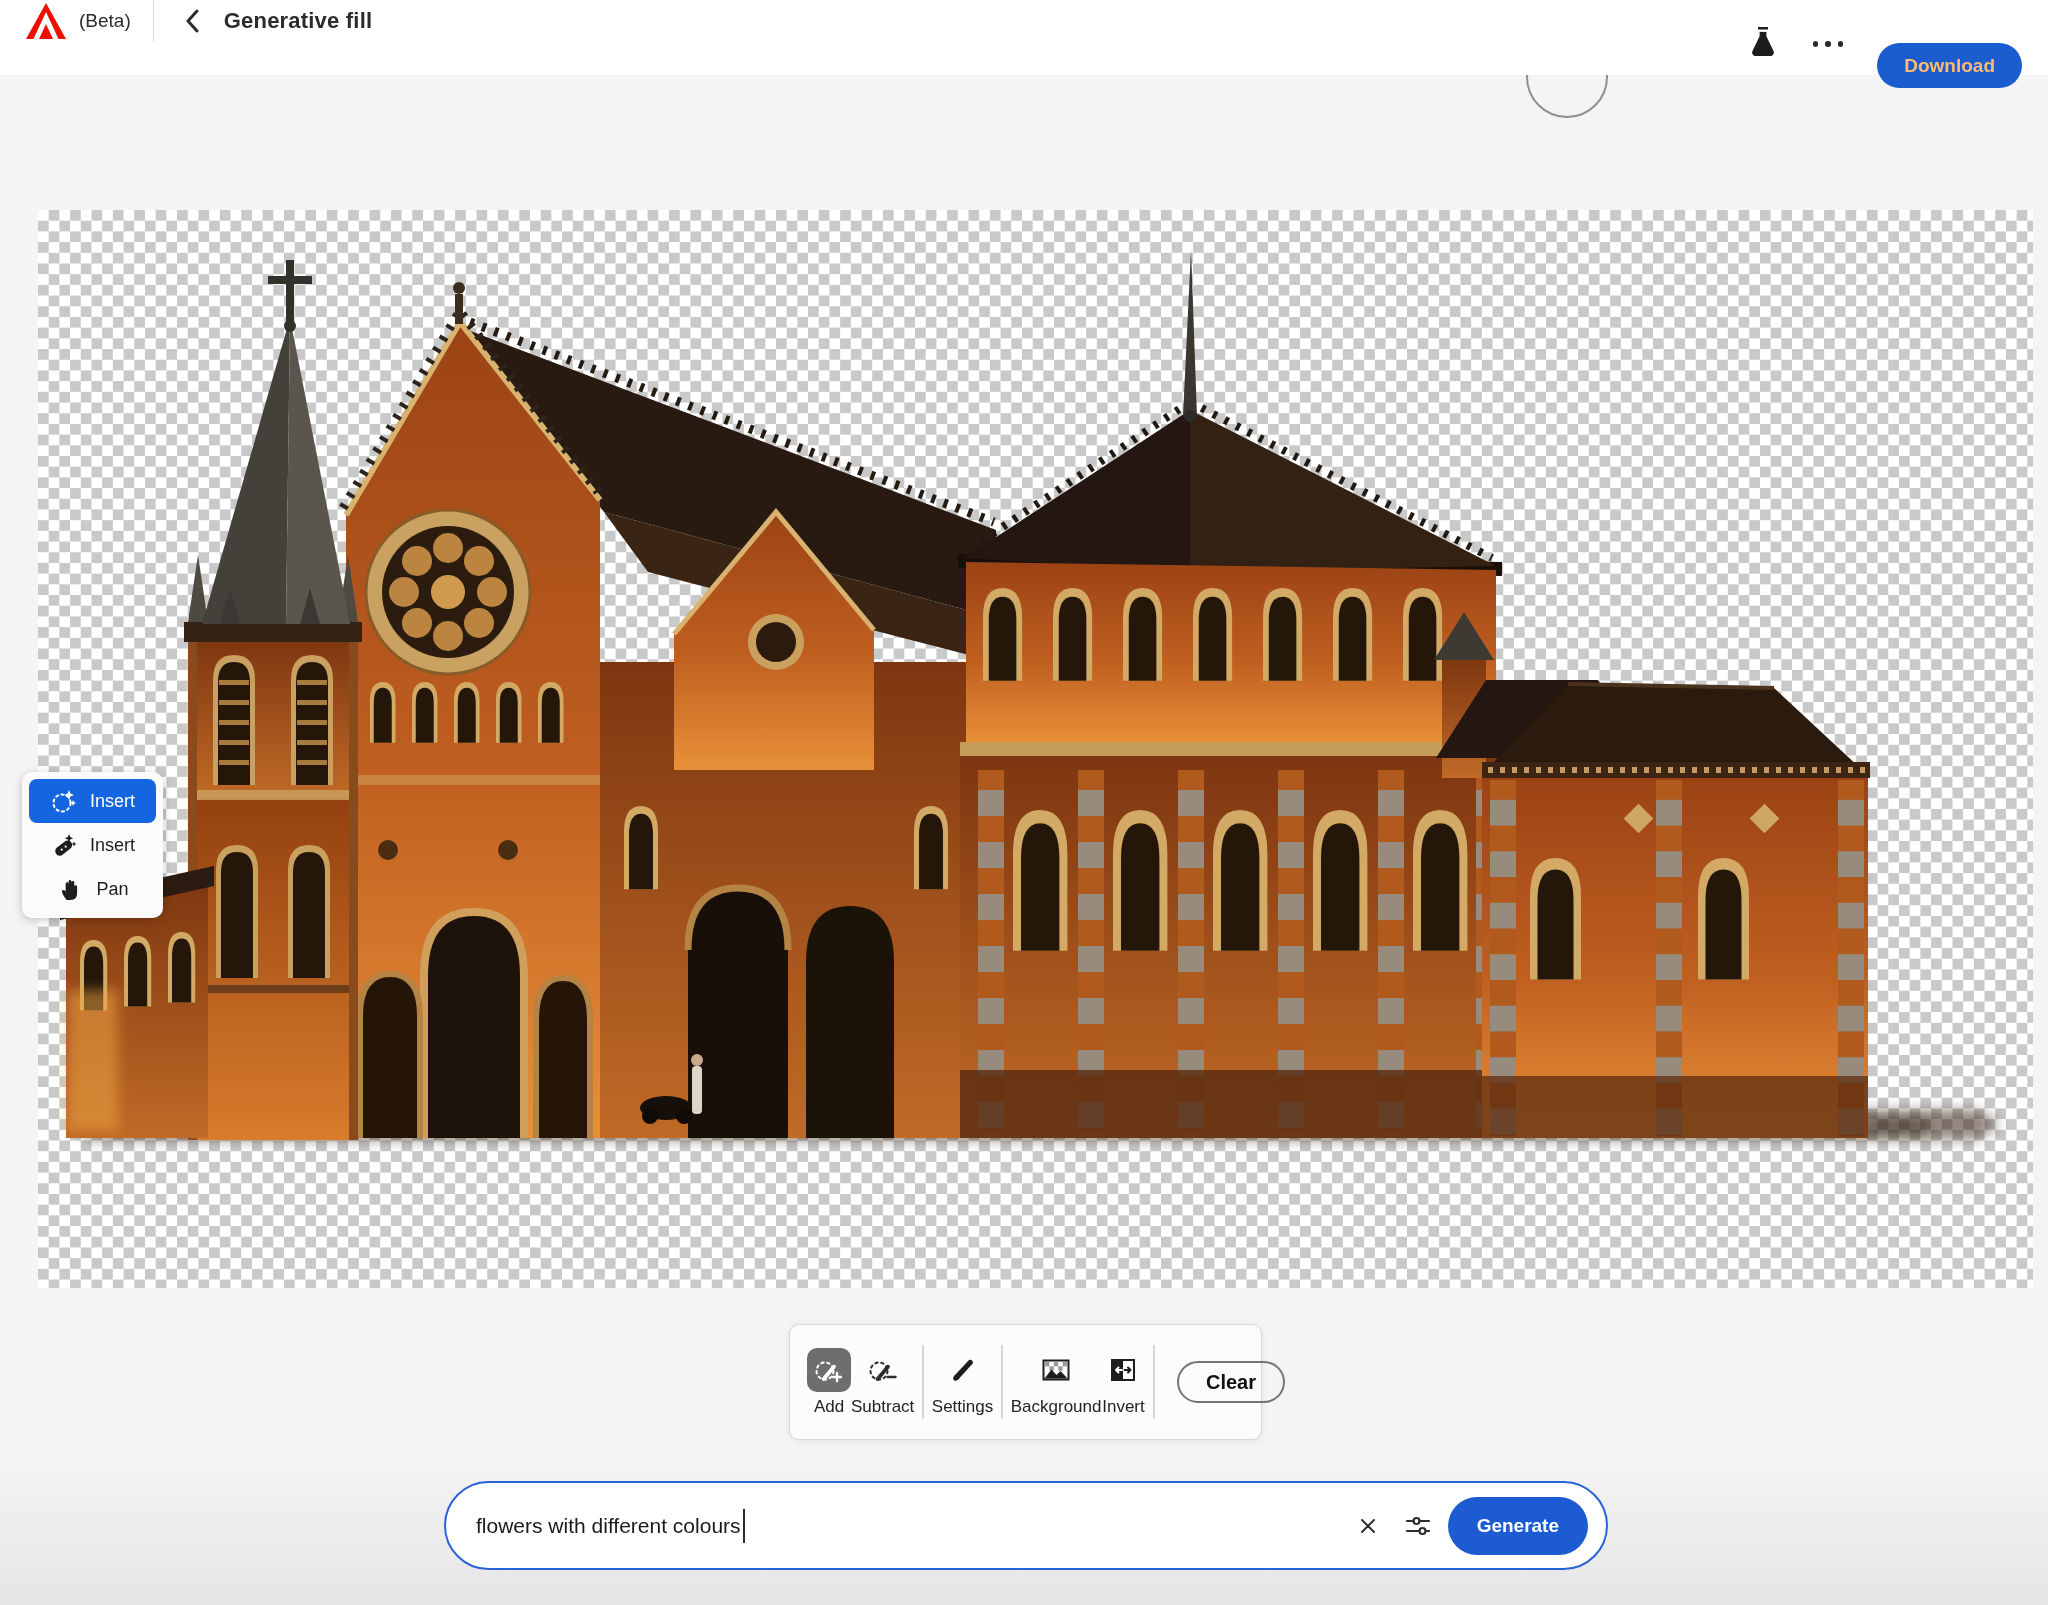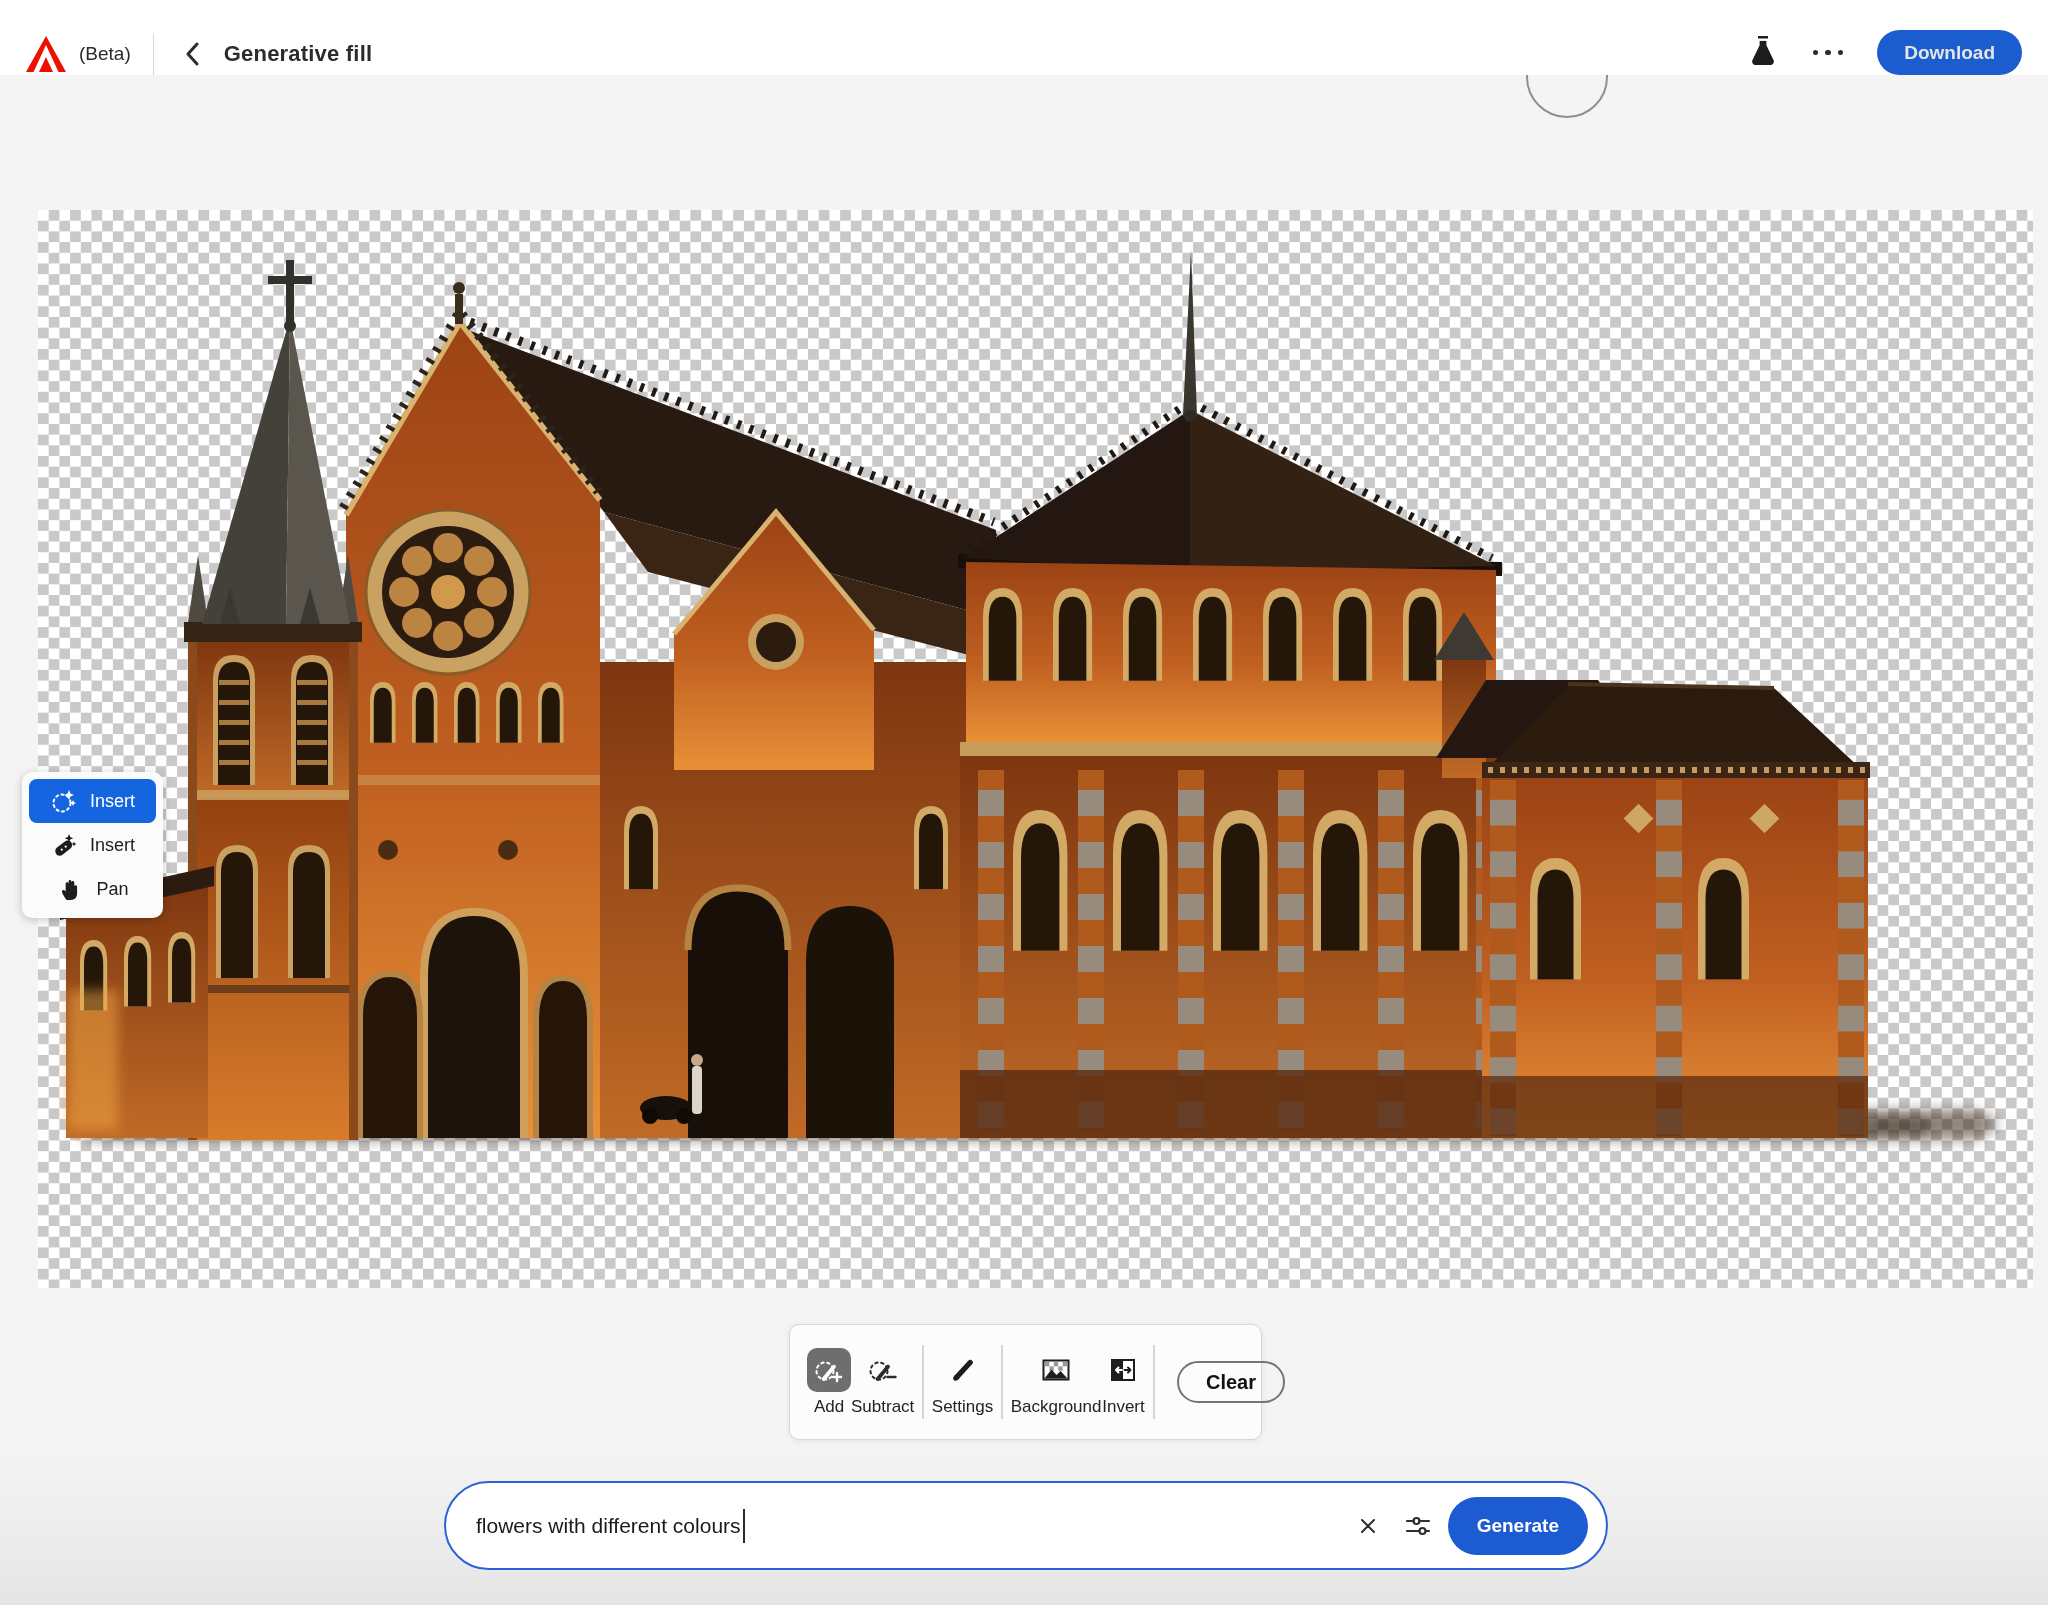--- a/index.html
+++ b/index.html
@@ -2,31 +2,31 @@
 <html><head>
 <meta charset="utf-8">
 <style>
   * { margin:0; padding:0; box-sizing:border-box; }
   html,body { width:2048px; height:1605px; overflow:hidden; background:#fff;
     font-family:"Liberation Sans", sans-serif; }
   .page { width:2048px; height:1605px; position:relative; }
 
   
   .header { position:absolute; left:0; top:0; width:2048px; height:75px; background:#ffffff;
-    display:flex; align-items:flex-end; justify-content:space-between; z-index:40; }
+    display:flex; align-items:flex-start; justify-content:space-between; z-index:40; }
   .h-left { display:flex; align-items:center; padding-left:26px; }
   .h-right { display:flex; align-items:center; padding-right:26px; gap:28px; }
   .beta { font-size:19px; color:#2c2c2c; margin-left:13px; }
   .hdivider { width:1px; height:42px; background:#d9d9d9; margin:0 22px; }
   .backbtn { width:34px; height:34px; display:flex; align-items:center; justify-content:center; cursor:pointer; }
   .gen-title { font-size:22px; font-weight:600; color:#2c2c2c; margin-left:14px; letter-spacing:.2px; }
   .dots { display:flex; gap:7px; align-items:center; cursor:pointer; padding:6px; }
   .dots i { width:5.5px; height:5.5px; border-radius:50%; background:#2c2c2c; }
   .download-btn { height:45px; padding:0 27px; border:none; border-radius:23px; background:#1b5cce;
-    color:#e5e5e5; font-size:19px; font-weight:700; font-family:inherit; cursor:pointer; }
+    color:#fdba74; font-size:19px; font-weight:700; font-family:inherit; cursor:pointer;margin-top:43px; }
 
   
   .main { position:absolute; left:0; top:75px; width:2048px; height:1530px; overflow:hidden;
     background:linear-gradient(180deg,#f4f4f5 0%,#f4f4f5 90%,#eaeaeb 97%,#e5e5e6 100%); }
   .checker { position:absolute; left:38px; top:135px; width:1995px; height:1078px;
     background:
       conic-gradient(#c9c9c9 90deg,#ffffff 90deg 180deg,#c9c9c9 180deg 270deg,#ffffff 270deg);
     background-size:21.4px 21.4px; }
   .cathedral { position:absolute; left:0; top:0; width:1995px; height:1078px; display:block; }
   .brush-cursor { position:absolute; left:1526px; top:-39px; width:82px; height:82px;

